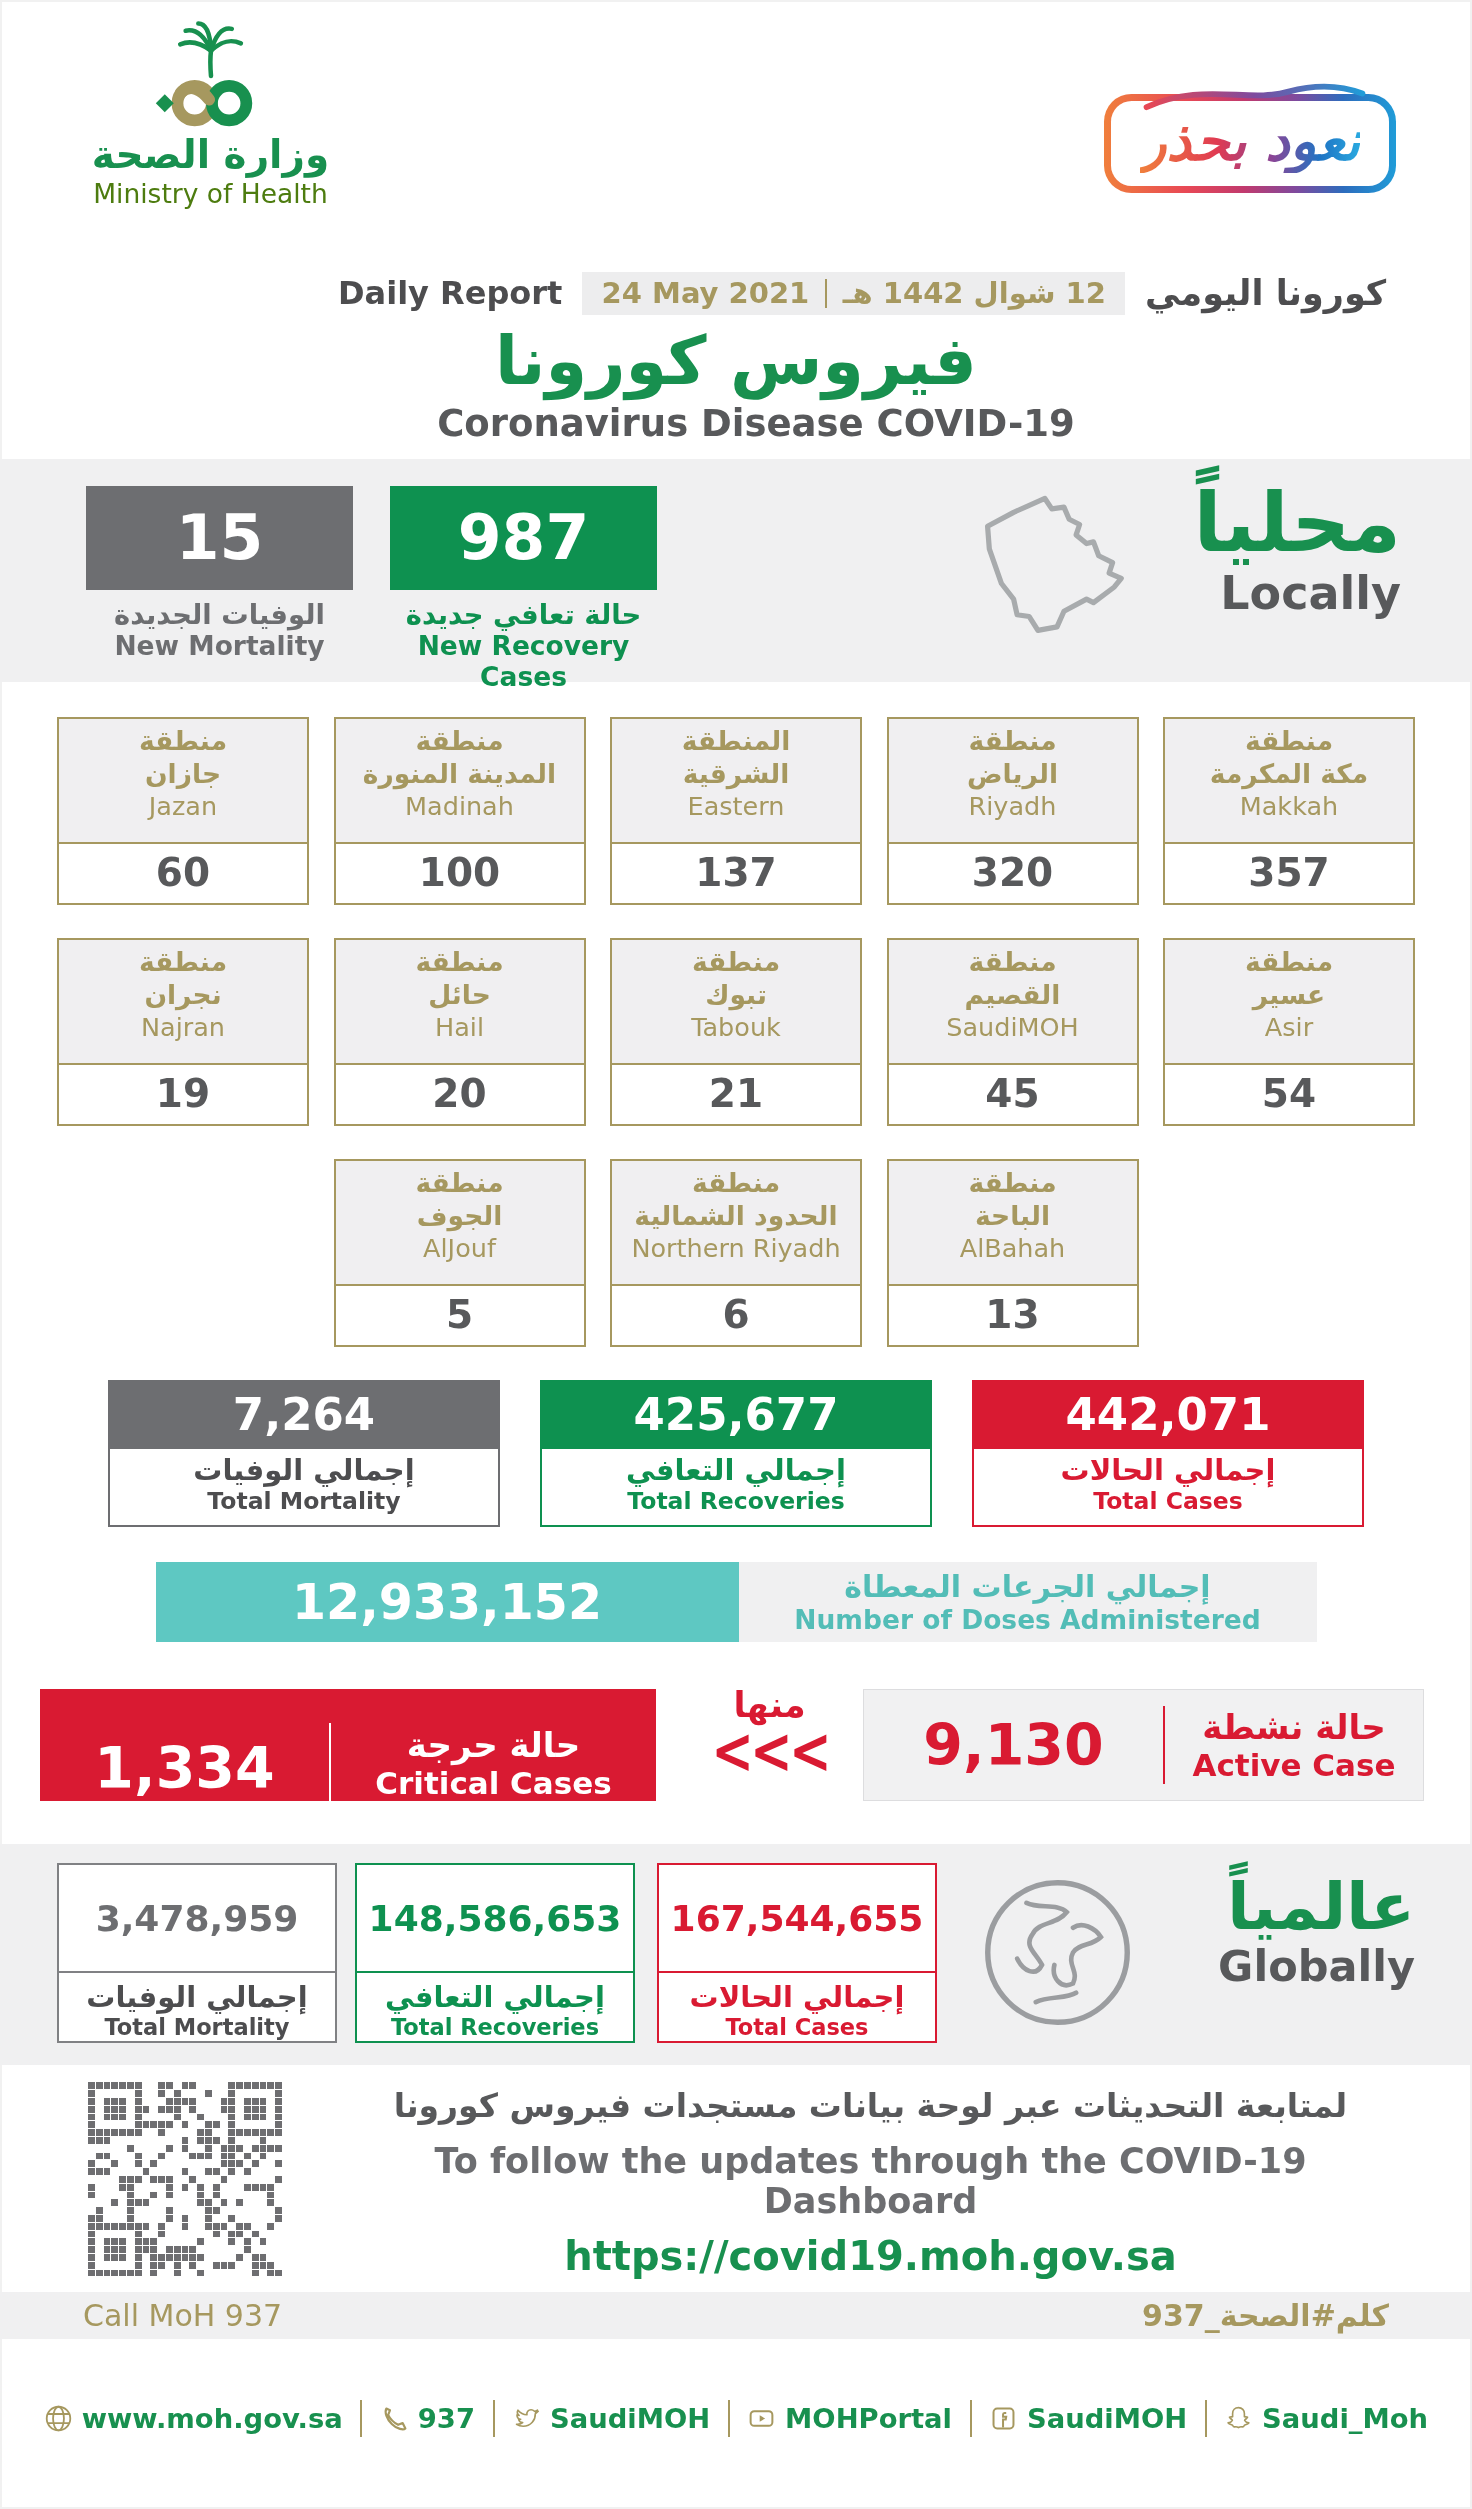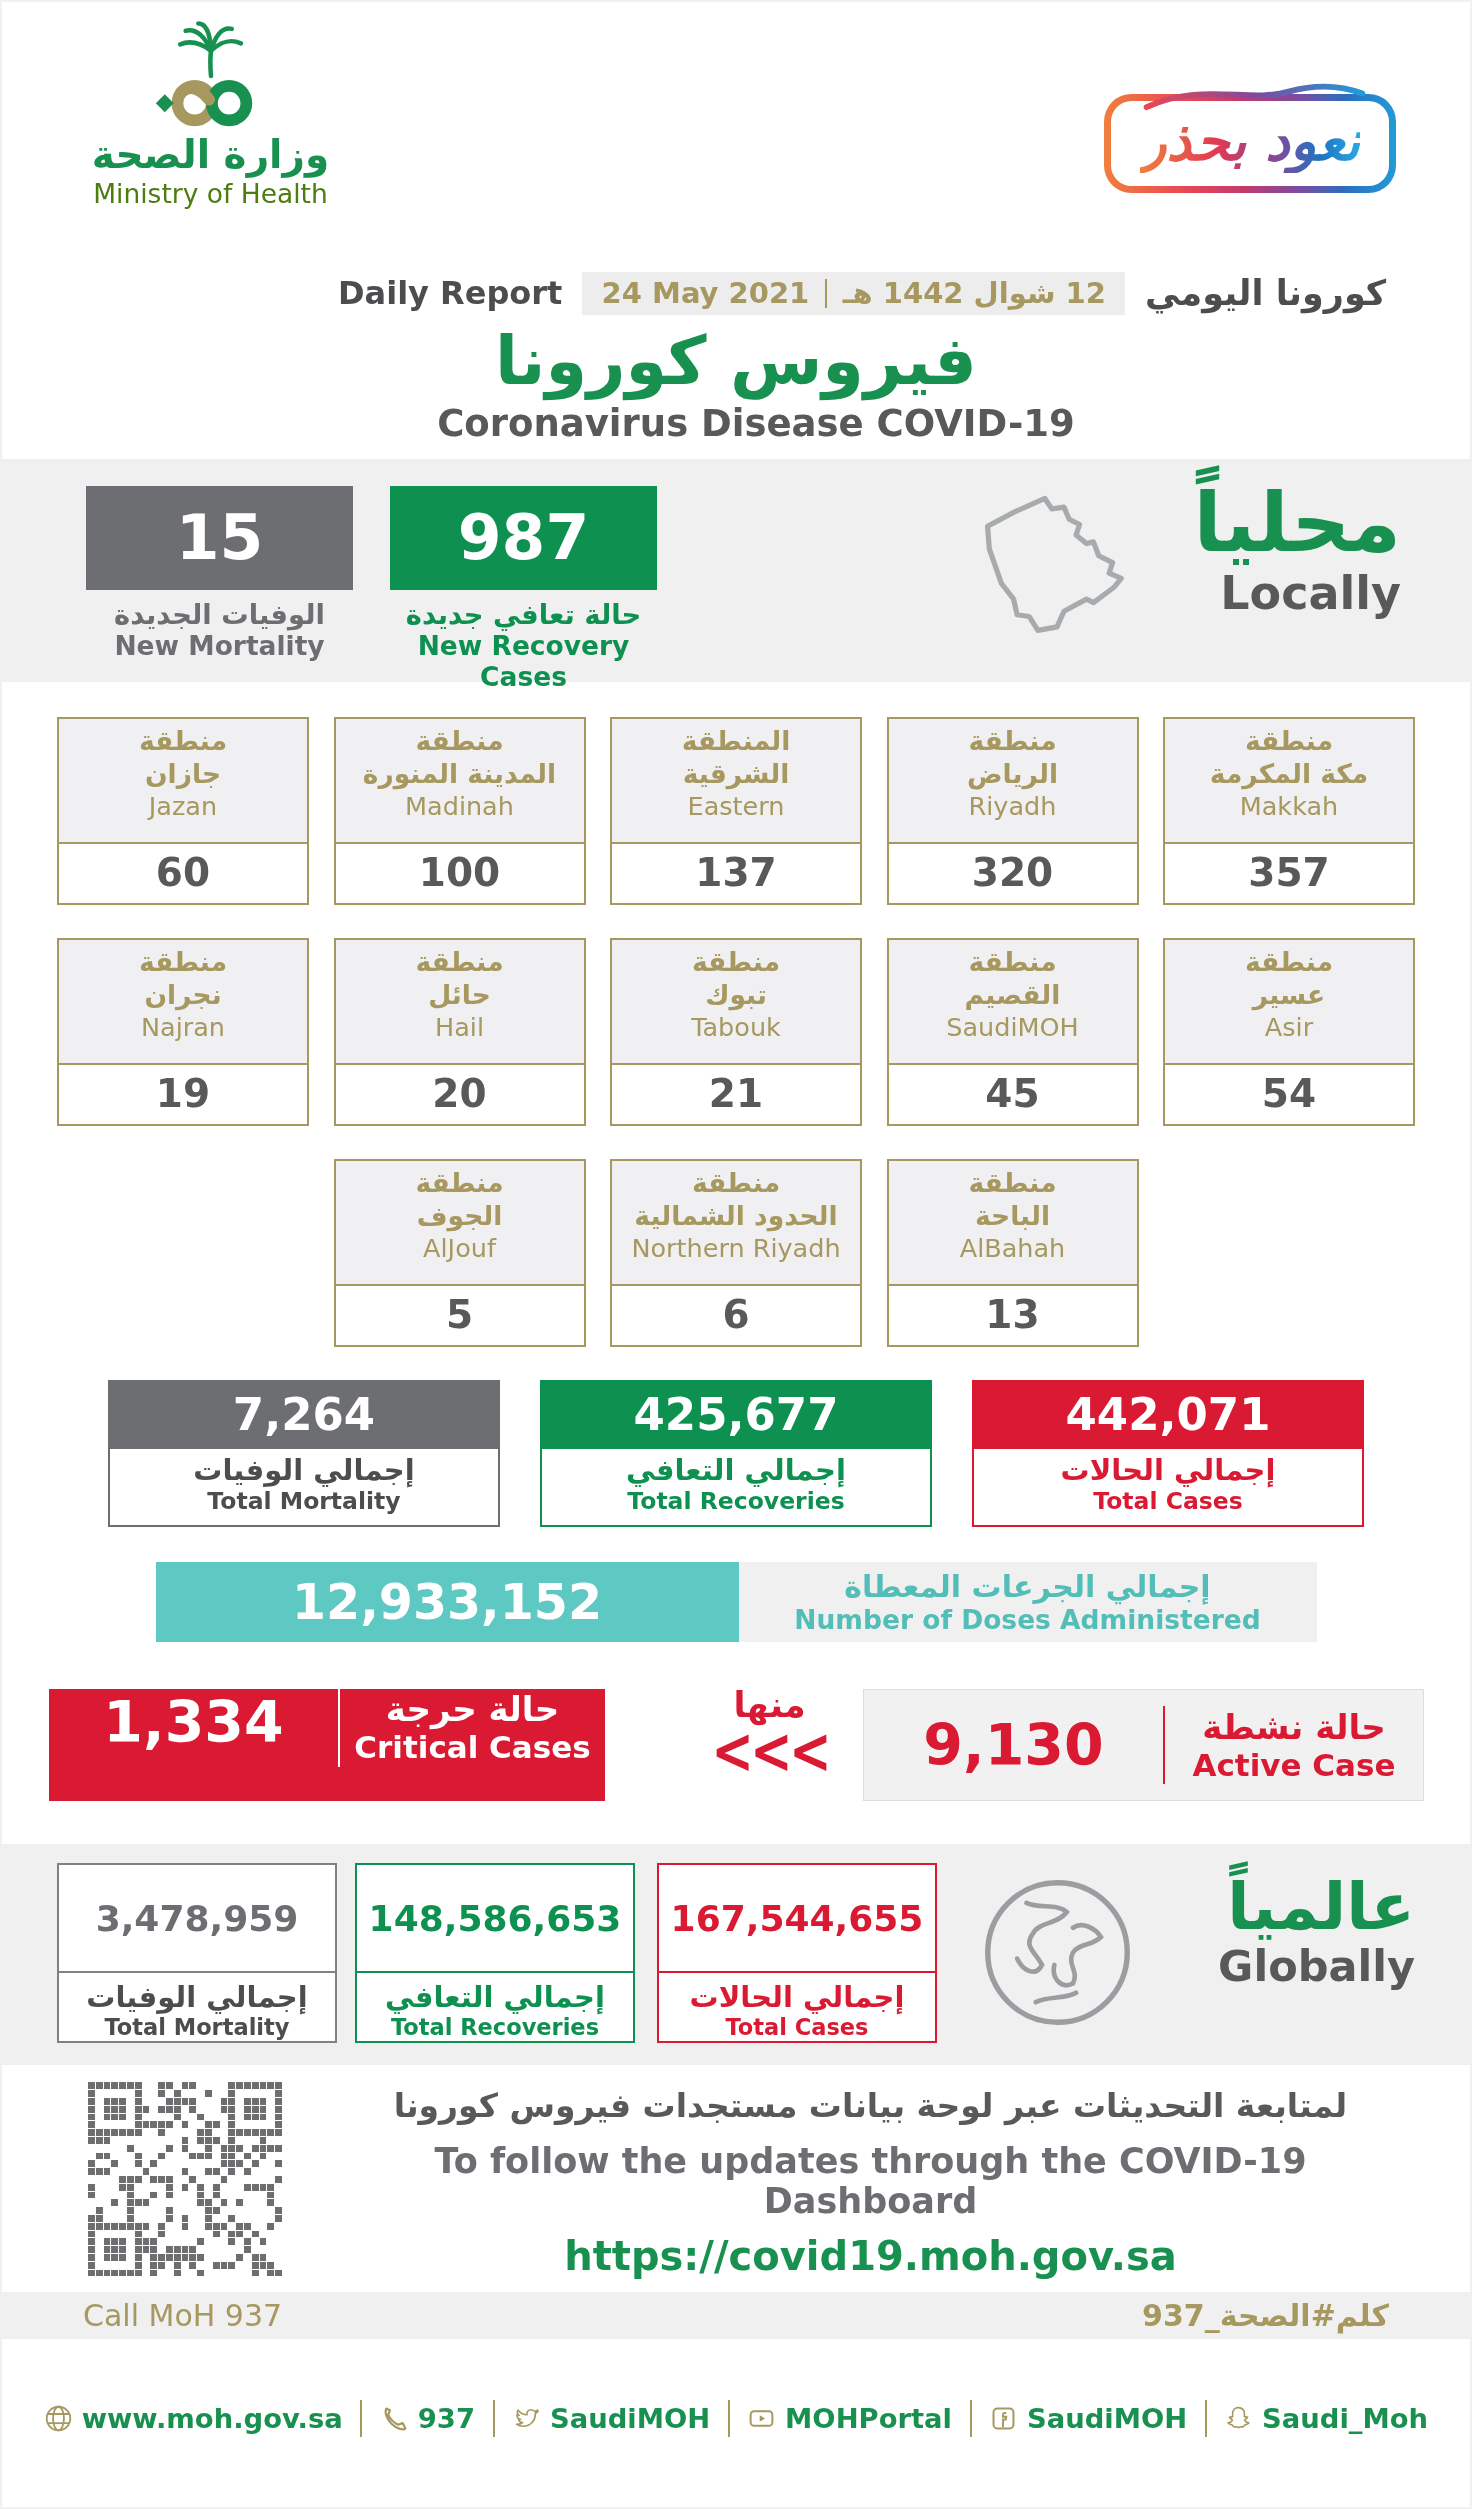--- a/index.html
+++ b/index.html
@@ -73,21 +73,21 @@
   
   .doses { margin:35px auto 0; width:1161px; height:80px; display:flex; }
   .doses-num { flex:0 0 583px; background:#5ec8c2; color:#fff; font-size:49px; font-weight:700;
                display:flex; align-items:center; justify-content:center; }
   .doses-label { flex:1; background:#f0f0f1; display:flex; flex-direction:column; align-items:center; justify-content:center; color:#53bdb7; }
   .d-ar { font-size:30px; font-weight:700; direction:rtl; }
   .d-en { font-size:26.5px; font-weight:600; }
 
   
   .crit-row { position:relative; height:129px; margin-top:47px; }
-  .crit-box { position:absolute; left:49px; top:0; width:556px; height:112px; background:#d91a32; display:flex; align-items:flex-start; }
+  .crit-box { position:absolute; left:40px; top:0; width:616px; height:112px; background:#d91a32; display:flex; align-items:flex-end; }
   .crit-num { flex:0 0 289px; color:#fff; font-size:57px; font-weight:700; text-align:center; }
   .vdiv-w { width:2px; height:78px; background:#fff; }
   .crit-labels { flex:1; text-align:center; color:#fff; }
   .c-ar { font-size:34px; font-weight:700; direction:rtl; }
   .c-en { font-size:31px; font-weight:600; }
   .minha { position:absolute; left:691px; top:-3.9px; width:157px; text-align:center; color:#d91a32; }
   .minha-word { font-size:35px; font-weight:700; direction:rtl; }
   .minha-ch { font-size:51px; font-weight:700; letter-spacing:-3.9px; line-height:1.05; transform:scaleY(1.25); display:block; }
   .active-box { position:absolute; left:863px; top:0; width:561px; height:112px; background:#f1f1f2;
                 border:1px solid #dddddf; display:flex; align-items:center; }

